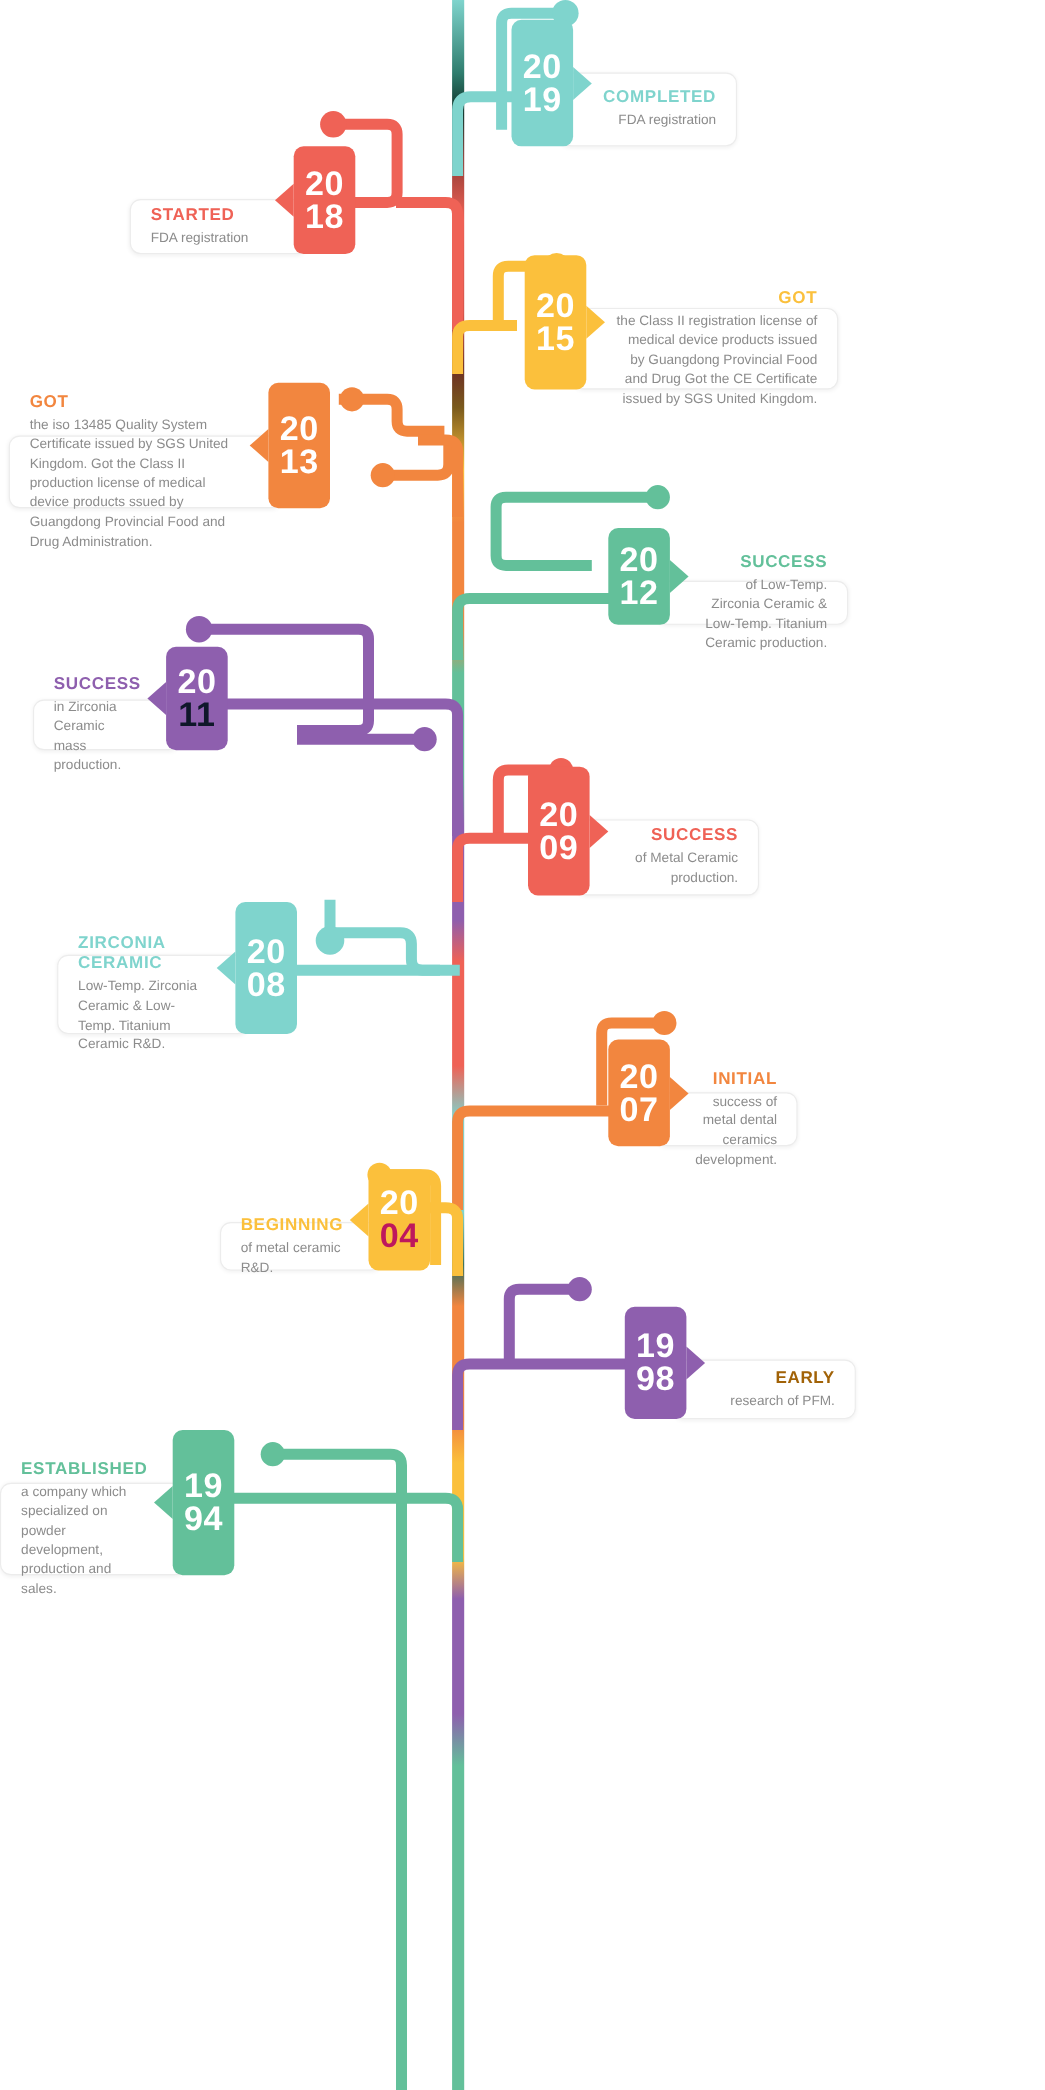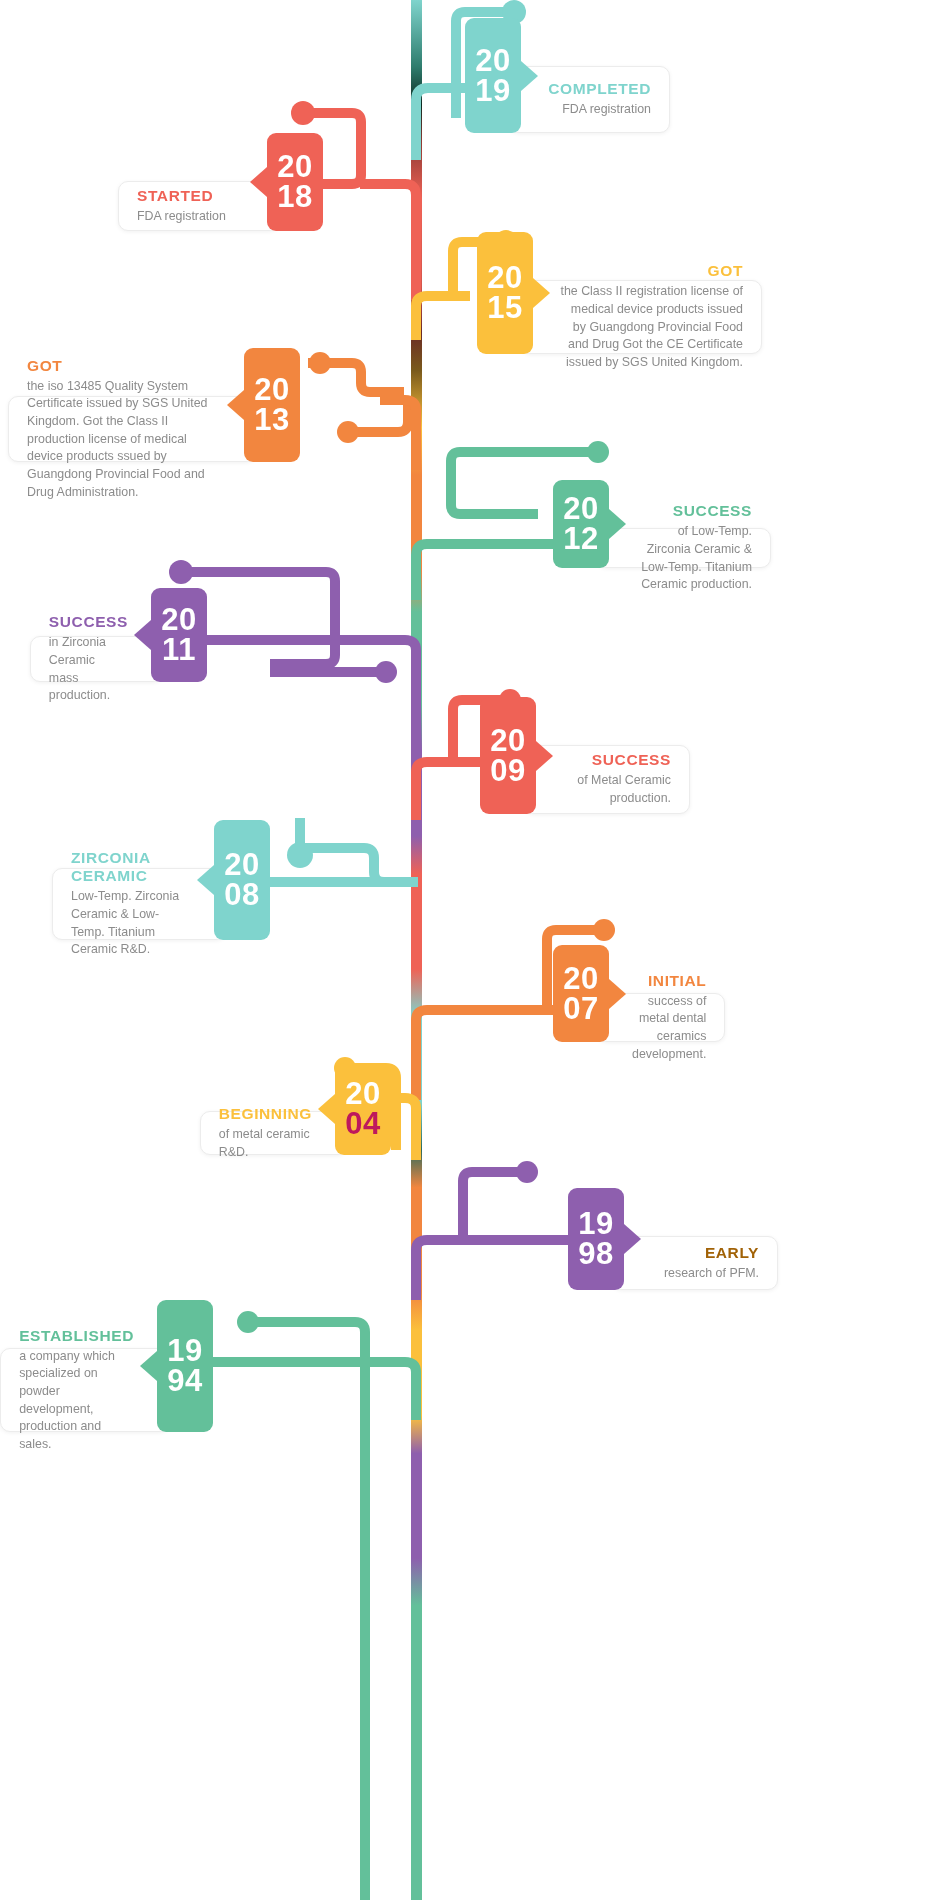--- a/index.html
+++ b/index.html
@@ -260,21 +260,21 @@
     </div>
     <div class="card" style="flex:1;">
       <div class="card-title" style="color:#63c09a;">SUCCESS</div>
       <div class="card-body">of Low-Temp. Zirconia Ceramic &amp; Low-Temp. Titanium Ceramic production.</div>
     </div>
   </div>
 
   <div class="entry left" style="left:35px; top:588px; width:172px; height:94px;">
     <div class="year-tab" style="background:#8e5fae; color:#8e5fae;">
       <span class="yl" style="color:#fff">20</span>
-      <span class="yl" style="color:#ffffff">11</span>
+      <span class="yl" style="color:#0f172a">11</span>
     </div>
     <div class="card" style="flex:1;">
       <div class="card-title" style="color:#8e5fae;">SUCCESS</div>
       <div class="card-body">in Zirconia Ceramic mass production.</div>
     </div>
   </div>
 
   <div class="entry right" style="left:480px; top:697px; width:210px; height:117px;">
     <div class="year-tab" style="background:#ef6256; color:#ef6256;">
       <span class="yl" style="color:#fff">20</span>

